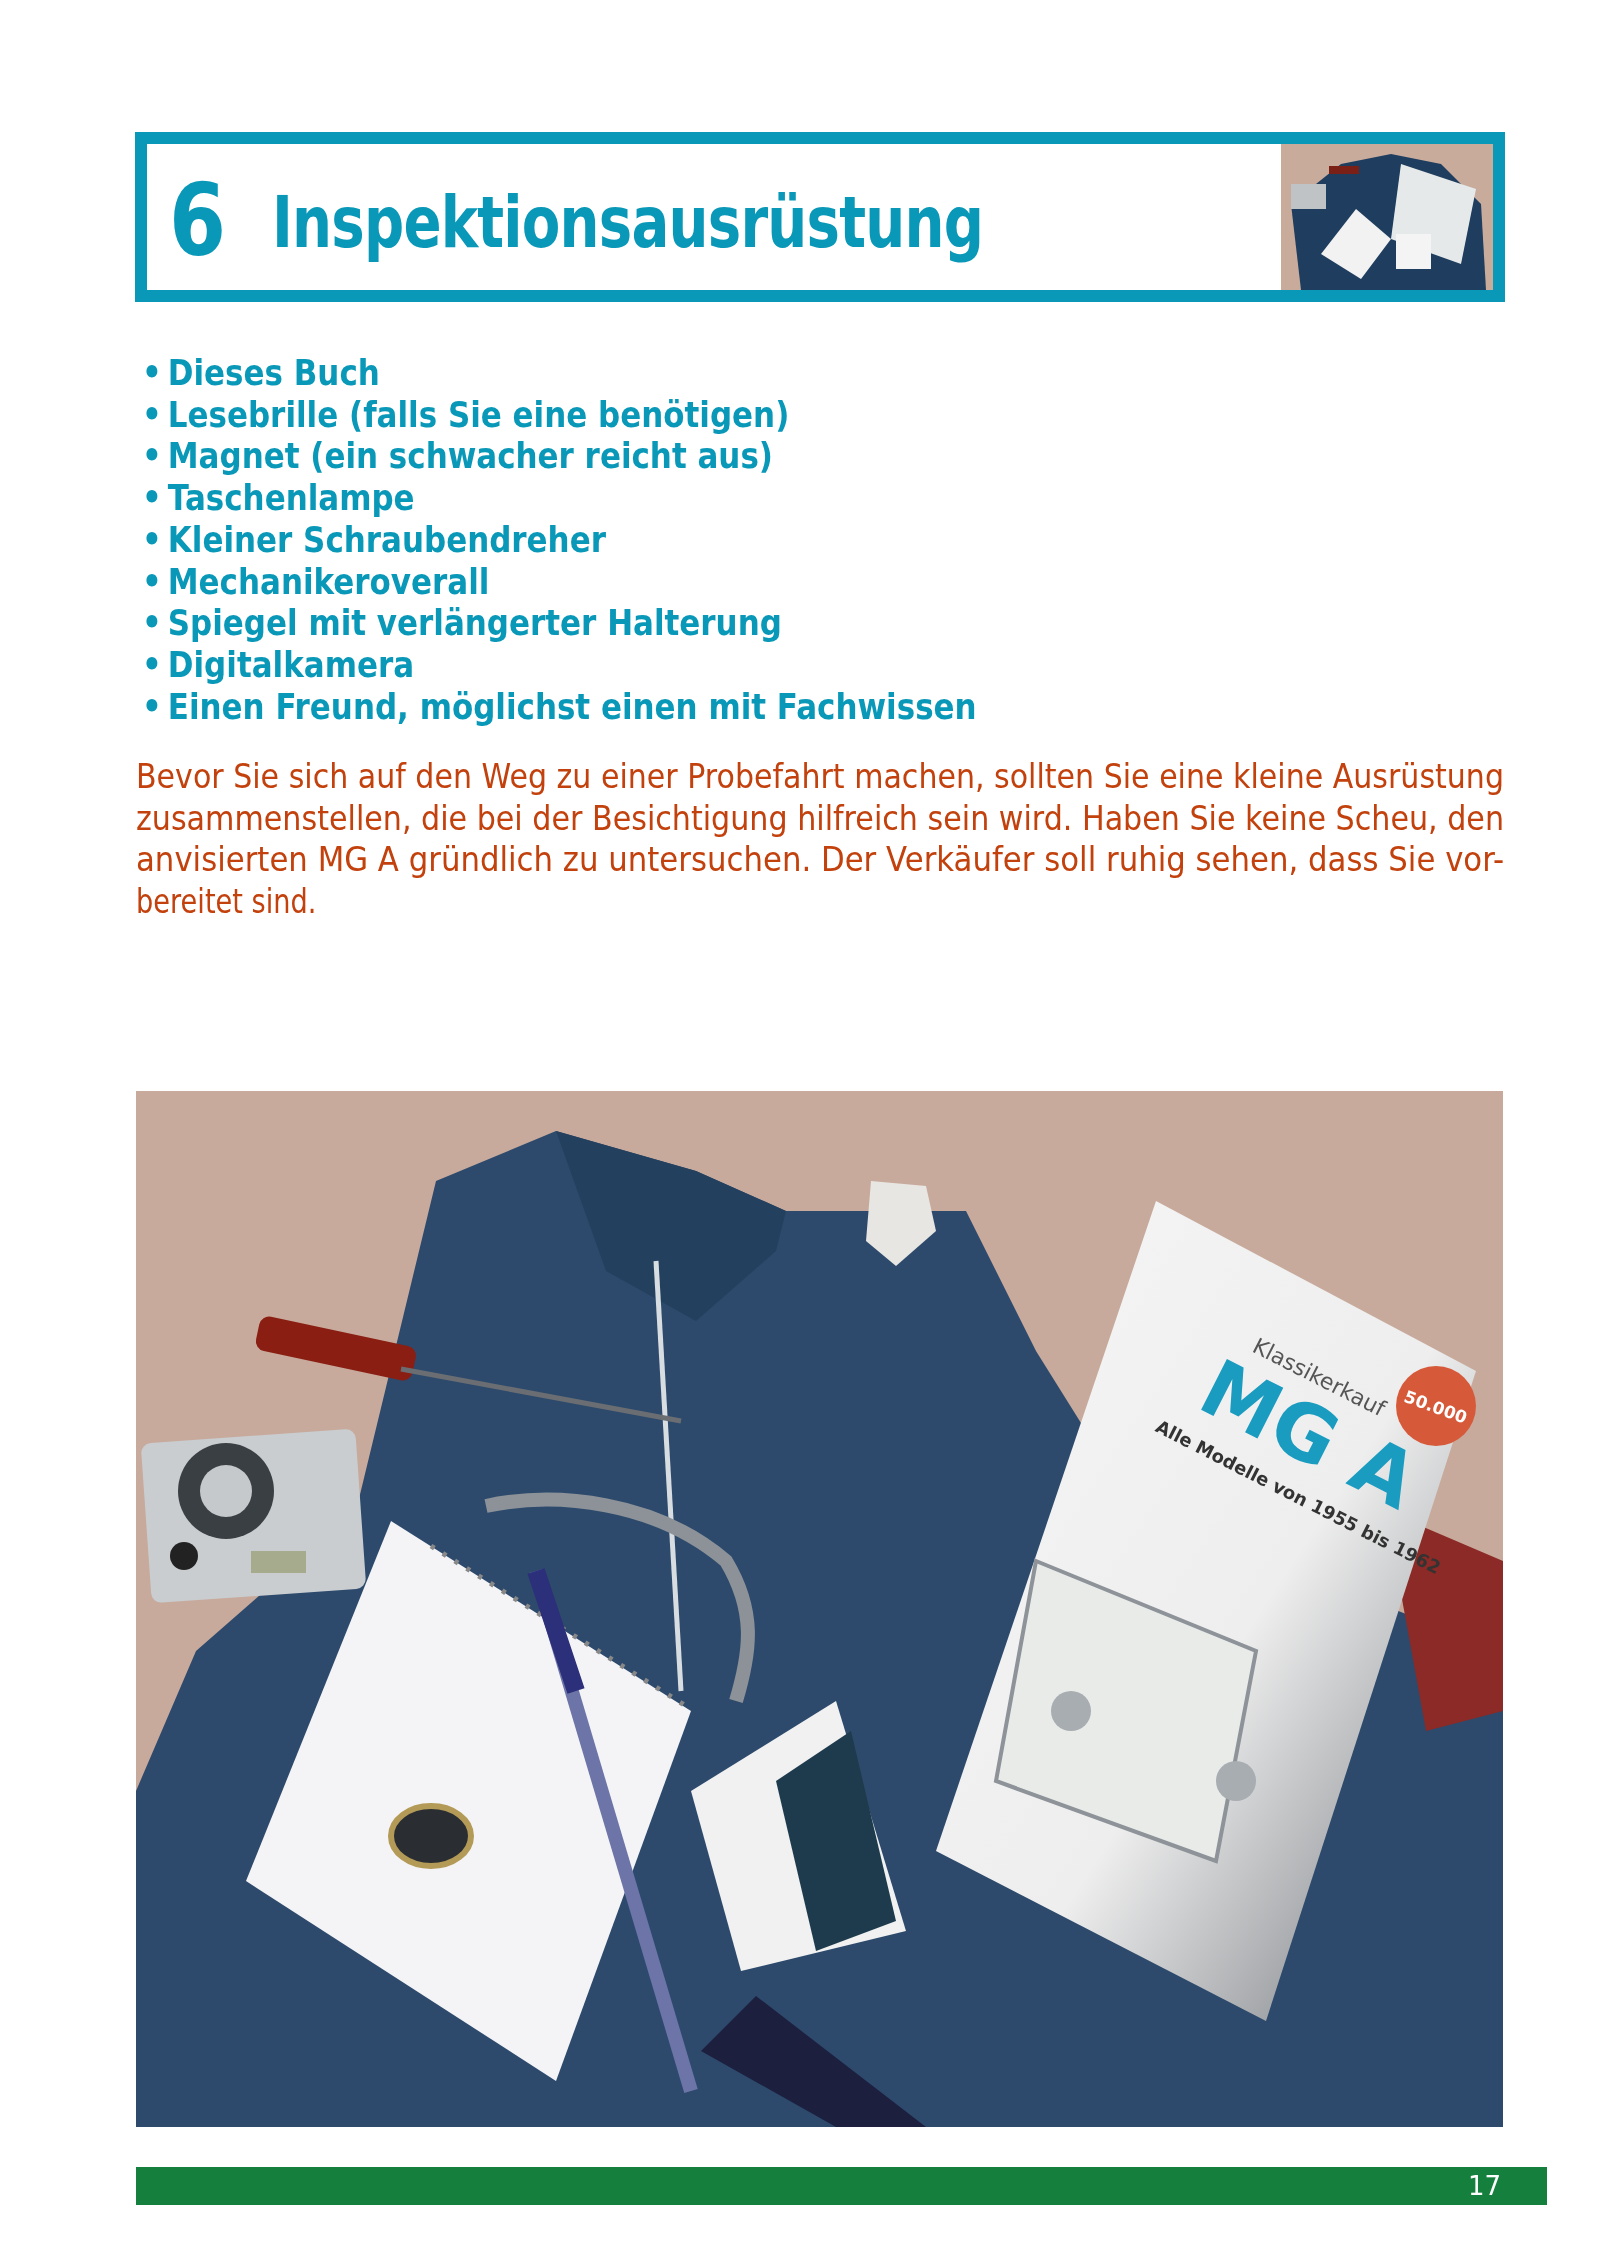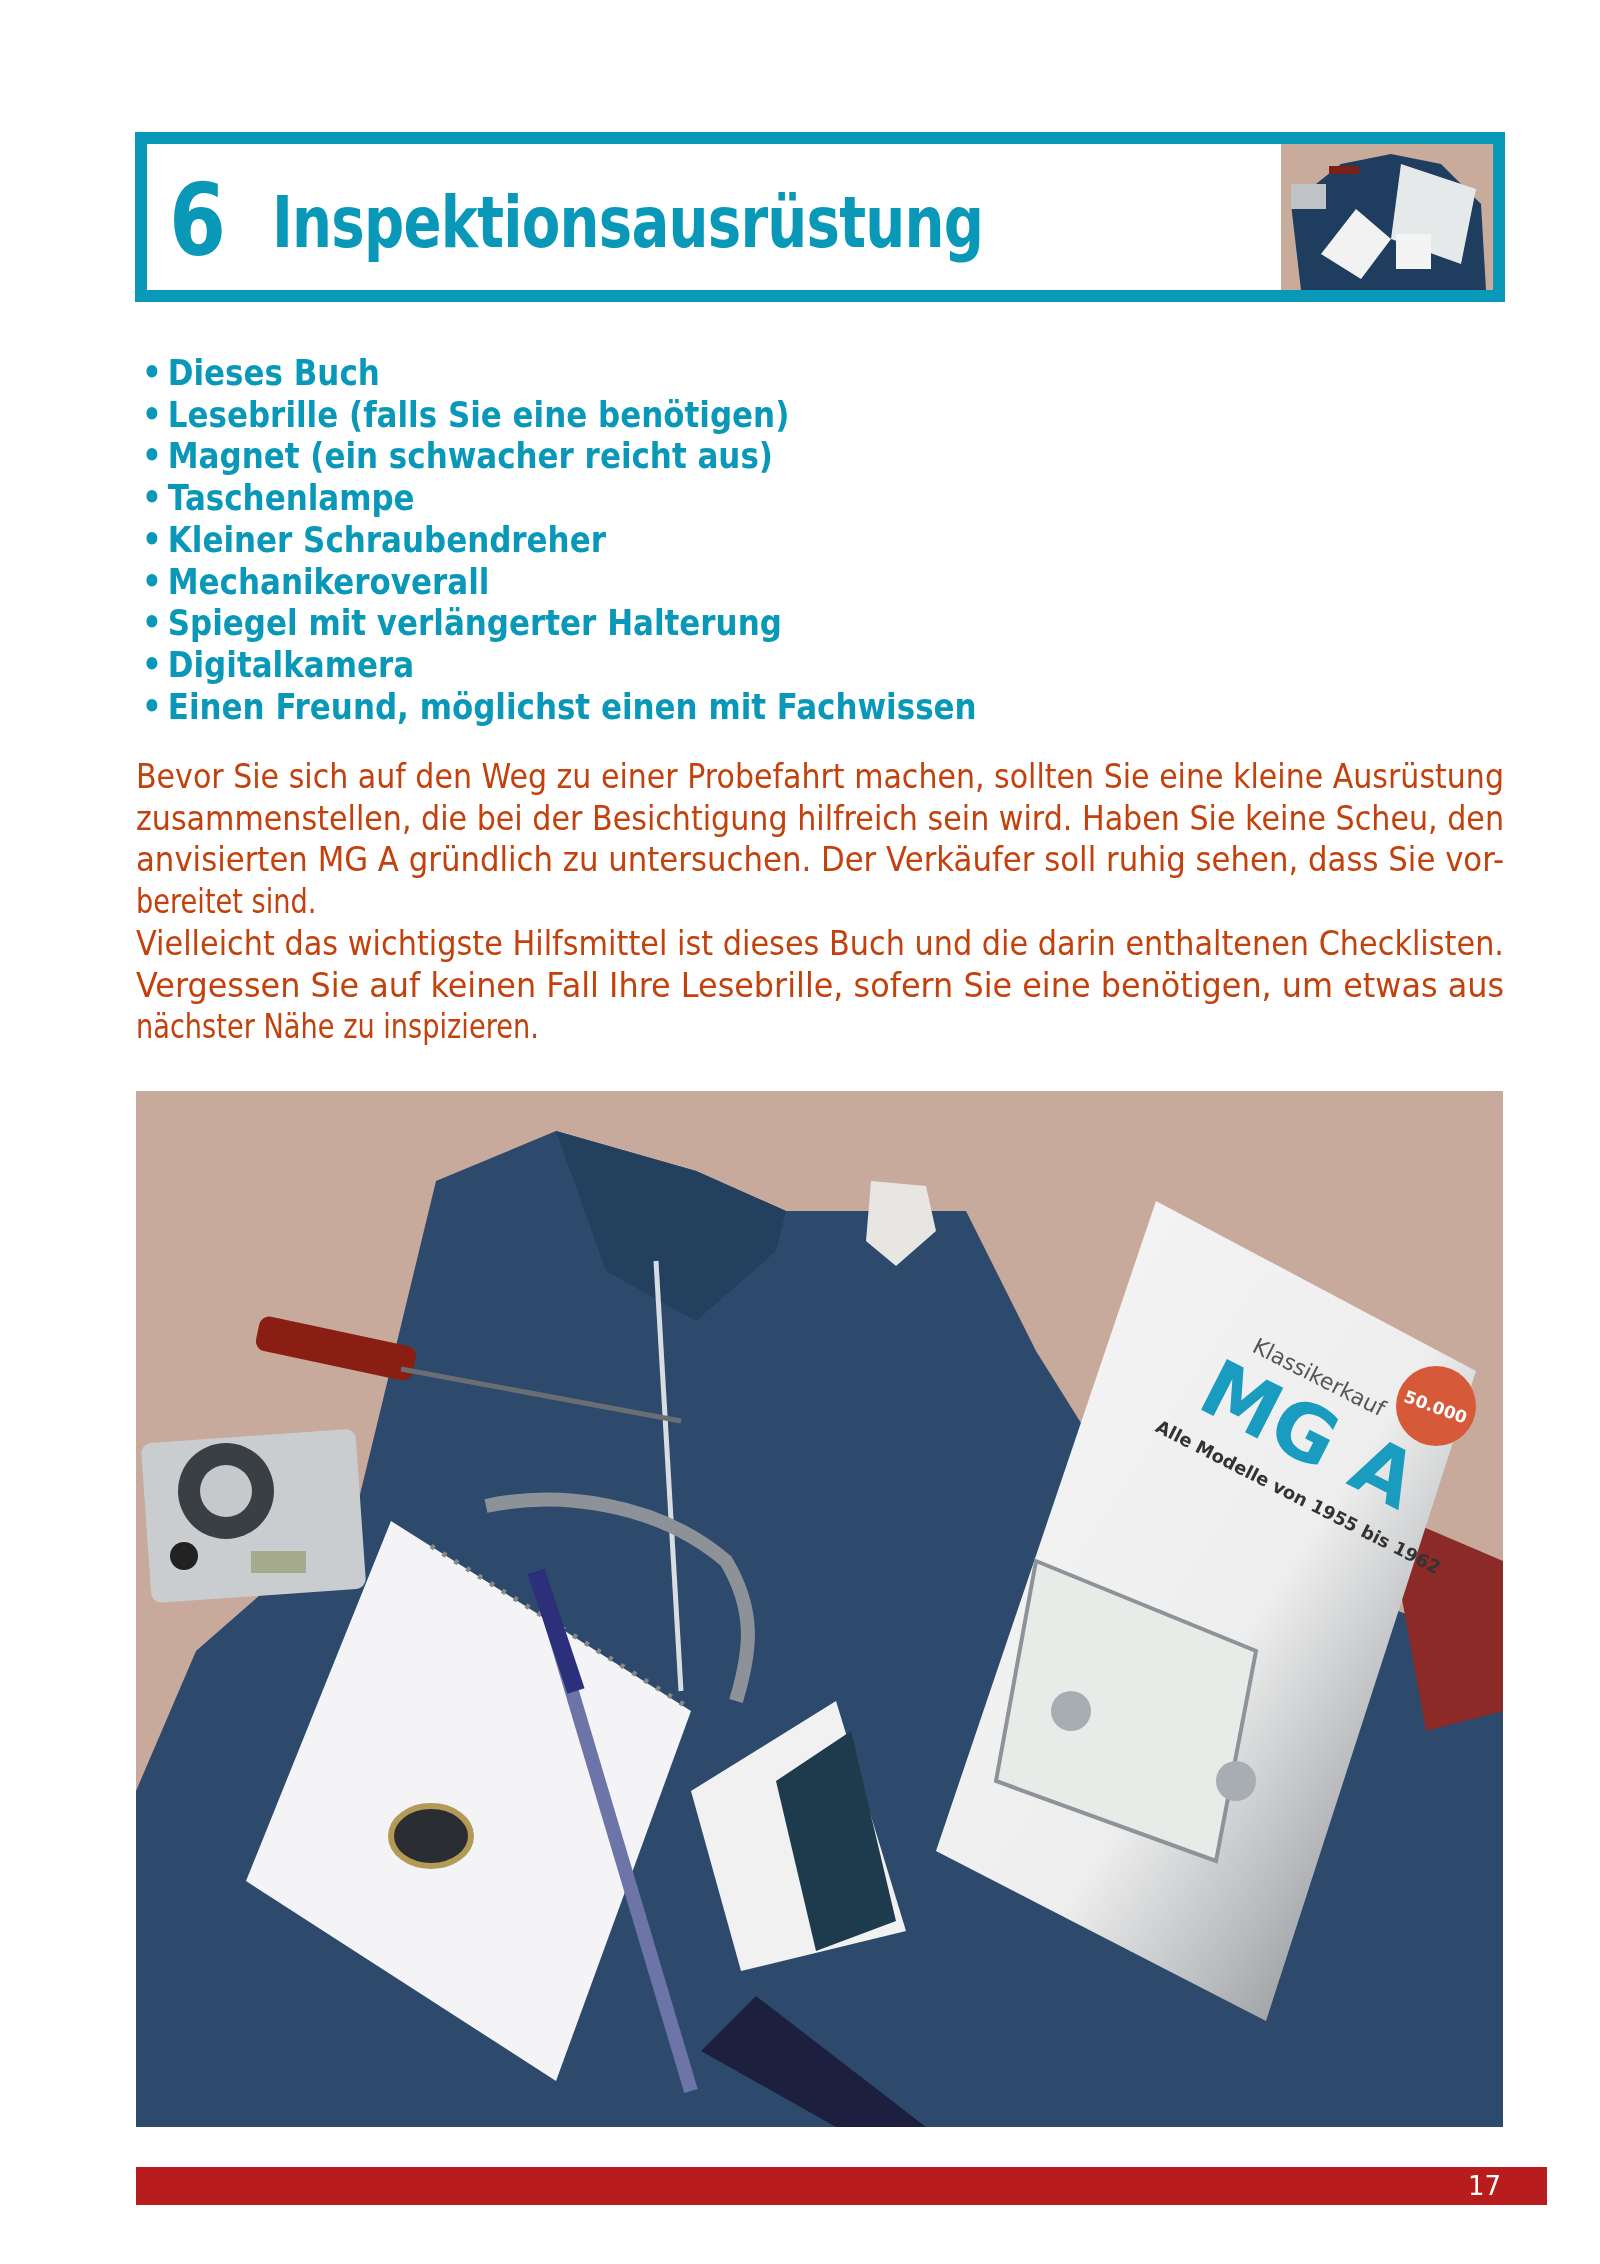--- a/index.html
+++ b/index.html
@@ -38,21 +38,21 @@
   .body-text p { margin: 0; text-align: justify; }
   .body-text .line { display: block; white-space: nowrap; transform-origin: left center; }
 
   .photo {
     position: absolute; left: 136px; top: 1091px; width: 1367px; height: 1036px; overflow: hidden;
     background: #c5a99b;
   }
   .photo svg { display: block; }
 
   .footer-bar {
-    position: absolute; left: 136px; top: 2167px; width: 1411px; height: 38px; background: #b91c1c;
+    position: absolute; left: 136px; top: 2167px; width: 1411px; height: 38px; background: #15803d;
   }
   .footer-bar .page-num {
     position: absolute; right: 46px; top: 0; line-height: 38px; color: #ffffff;
     font-family: "DejaVu Sans", sans-serif; font-size: 26px;
   }
 </style>
 </head>
 <body>
 
 <div class="header-box">
@@ -82,25 +82,20 @@
   <li><span class="bullet">•</span><span>Digitalkamera</span></li>
   <li><span class="bullet">•</span><span>Einen Freund, möglichst einen mit Fachwissen</span></li>
 </ul>
 
 <div class="body-text">
   <p>
     <span class="line fit" style="display: block; transform: scaleX(0.88381);">Bevor Sie sich auf den Weg zu einer Probefahrt machen, sollten Sie eine kleine Ausrüstung</span>
     <span class="line fit" style="display: block; transform: scaleX(0.886423);">zusammenstellen, die bei der Besichtigung hilfreich sein wird. Haben Sie keine Scheu, den</span>
     <span class="line fit" style="display: block; transform: scaleX(0.905473);">anvisierten MG A gründlich zu untersuchen. Der Verkäufer soll ruhig sehen, dass Sie vor-</span>
     <span class="line" style="display: block; transform: scaleX(0.8);">bereitet sind.</span>
-  </p>
-  <p>
-    <span class="line fit" style="display: block; transform: scaleX(0.89185);">Vielleicht das wichtigste Hilfsmittel ist dieses Buch und die darin enthaltenen Checklisten.</span>
-    <span class="line fit" style="display: block; transform: scaleX(0.937408);">Vergessen Sie auf keinen Fall Ihre Lesebrille, sofern Sie eine benötigen, um etwas aus</span>
-    <span class="line" style="display: block; transform: scaleX(0.8);">nächster Nähe zu inspizieren.</span>
   </p>
 </div>
 
 <div class="photo">
   <svg width="1367" height="1036" viewBox="0 0 1367 1036">
     <defs>
       <linearGradient id="bookGrad" x1="0" y1="0" x2="1" y2="1">
         <stop offset="0" stop-color="#f6f6f6"></stop>
         <stop offset="0.55" stop-color="#eeeeee"></stop>
         <stop offset="1" stop-color="#6a6f75"></stop>

